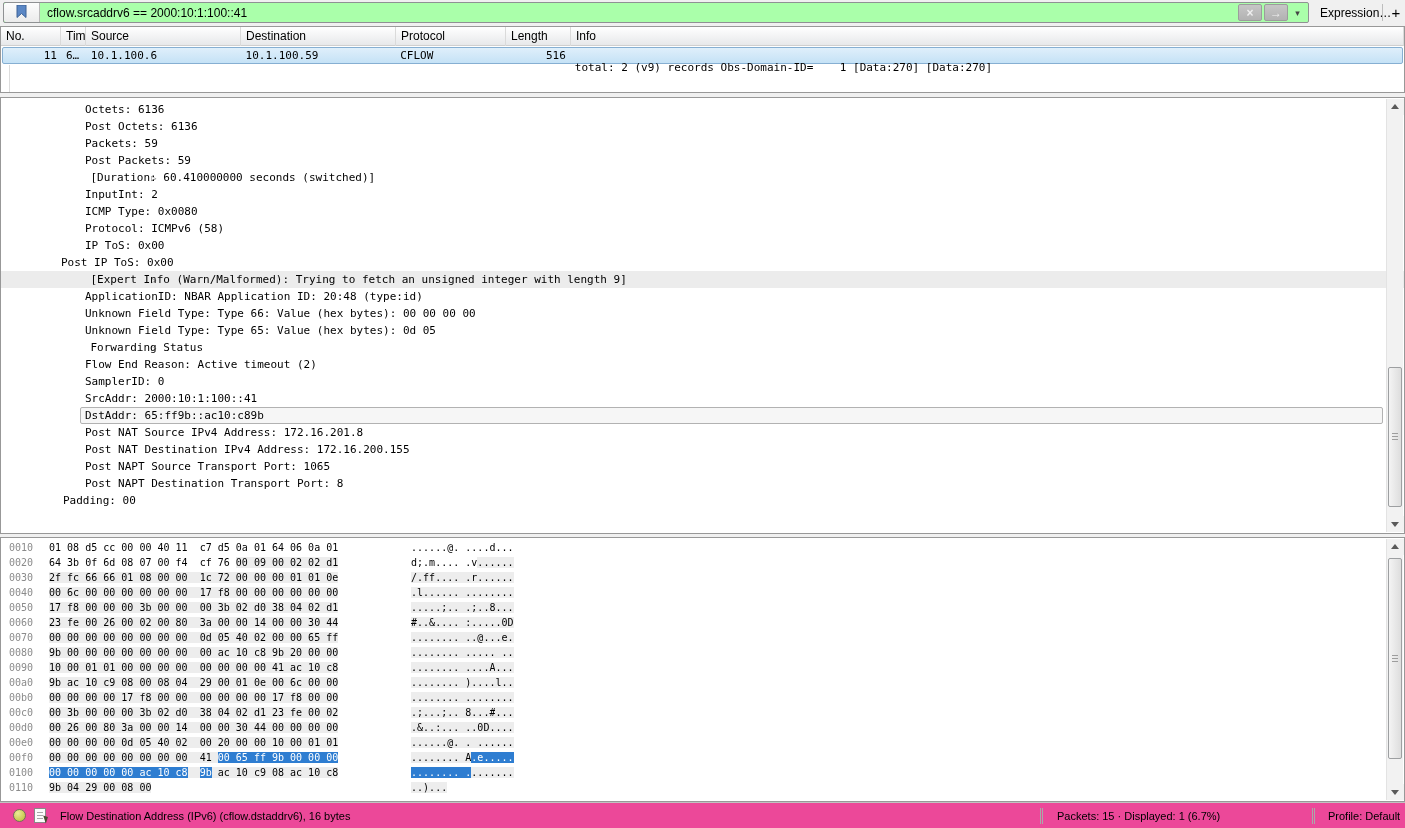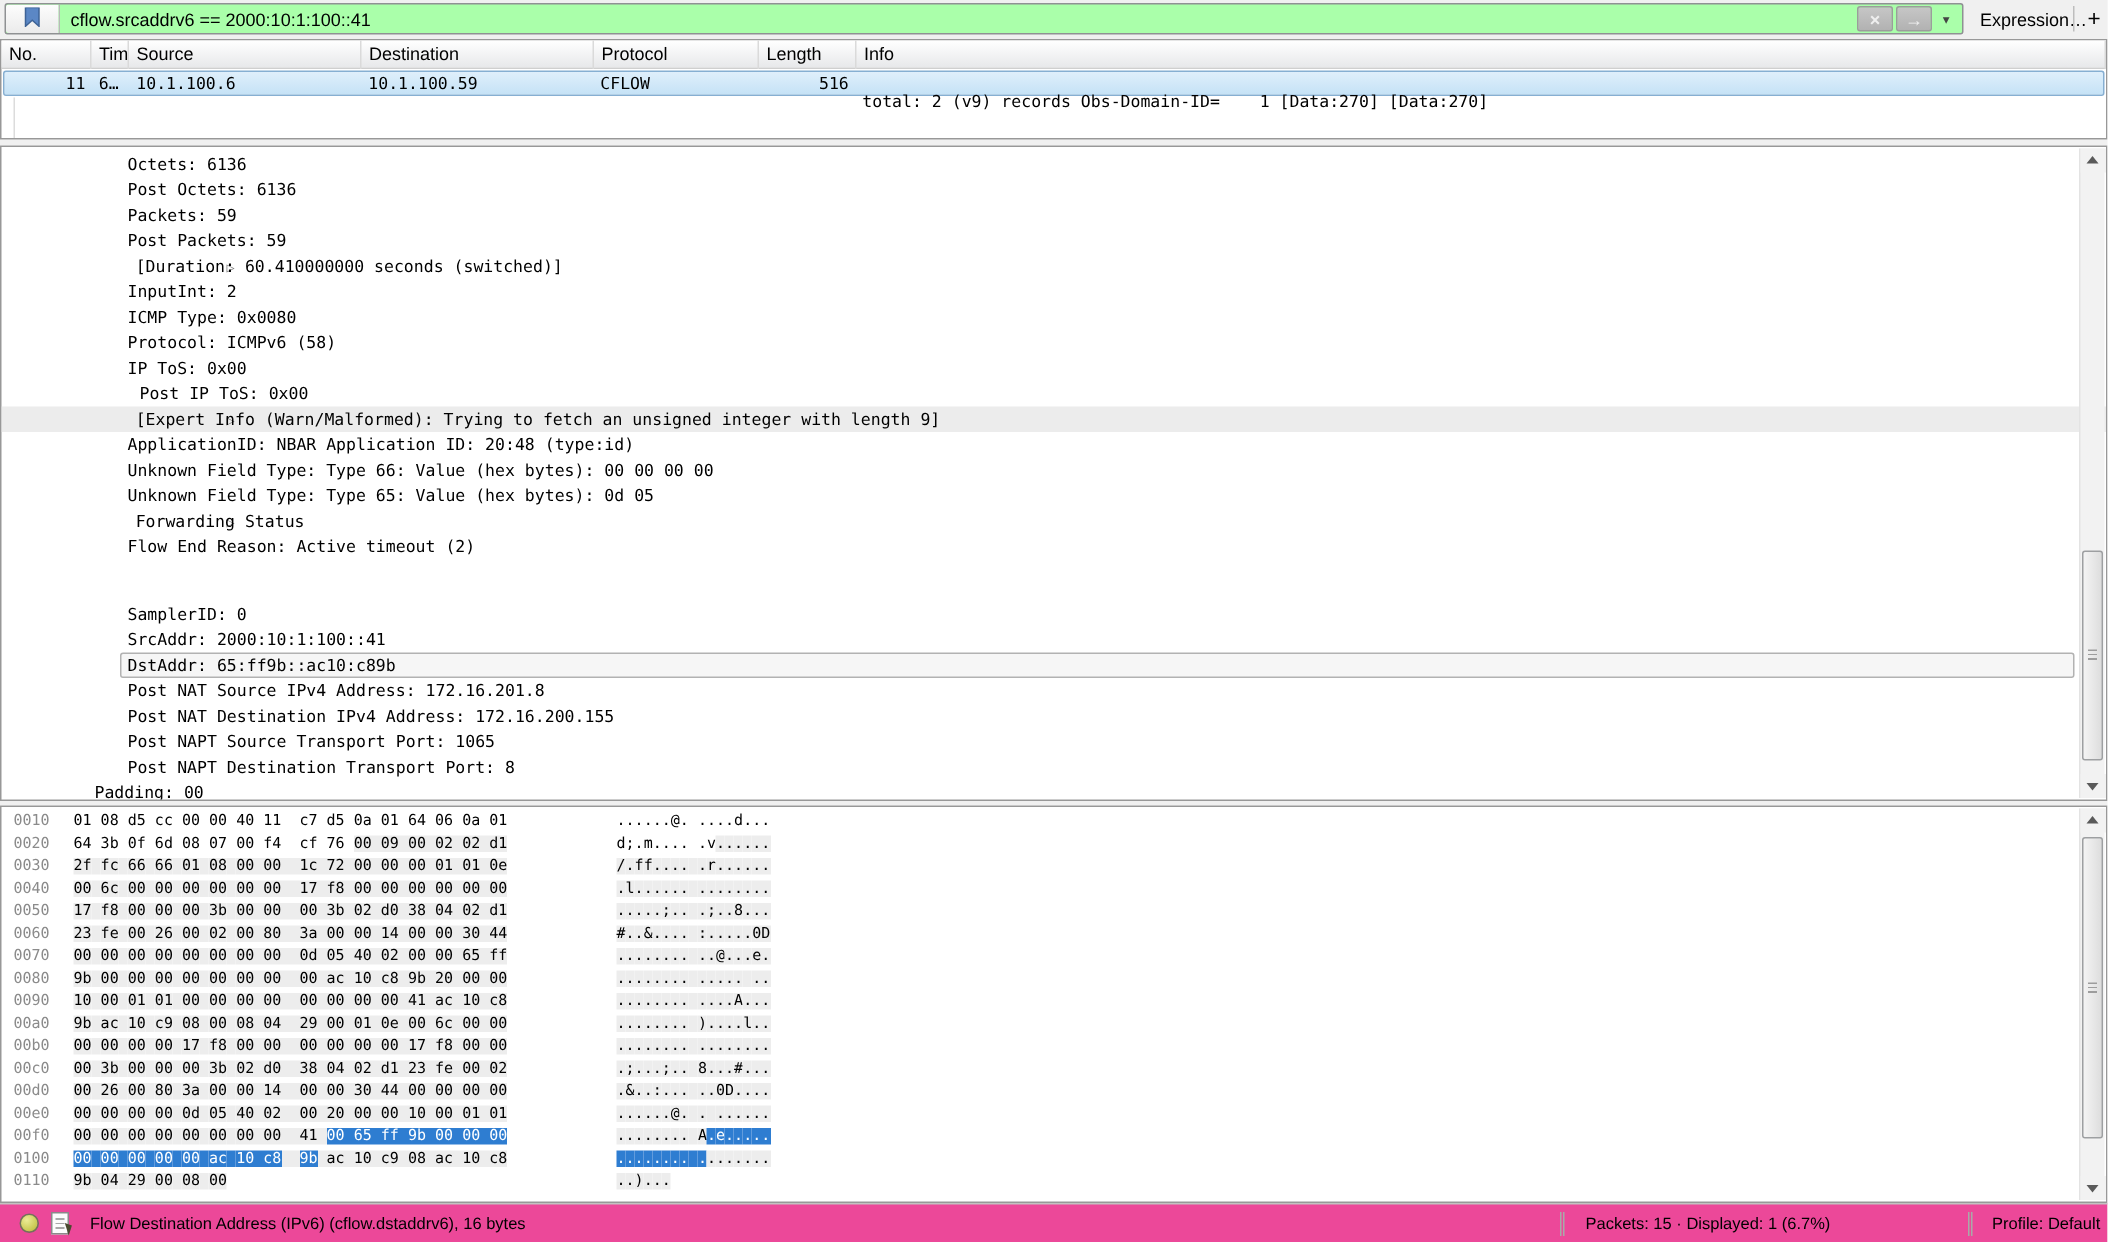--- a/index.html
+++ b/index.html
@@ -115,28 +115,28 @@
   <div>
       <div class="detail-line" style="padding-left: 84px;"><span>Octets: 6136</span></div>
       <div class="detail-line" style="padding-left: 84px;"><span>Post Octets: 6136</span></div>
       <div class="detail-line" style="padding-left: 84px;"><span>Packets: 59</span></div>
       <div class="detail-line" style="padding-left: 84px;"><span>Post Packets: 59</span></div>
       <div class="detail-line" style="padding-left: 84px;"><span class="expander">▷</span><span>[Duration: 60.410000000 seconds (switched)]</span></div>
       <div class="detail-line" style="padding-left: 84px;"><span>InputInt: 2</span></div>
       <div class="detail-line" style="padding-left: 84px;"><span>ICMP Type: 0x0080</span></div>
       <div class="detail-line" style="padding-left: 84px;"><span>Protocol: ICMPv6 (58)</span></div>
       <div class="detail-line" style="padding-left: 84px;"><span>IP ToS: 0x00</span></div>
-      <div class="detail-line" style="padding-left: 92px;"><span>Post IP ToS: 0x00</span></div>
+      <div class="detail-line" style="padding-left: 60px;"><span>Post IP ToS: 0x00</span></div>
       <div class="detail-line expert" style="padding-left: 84px;"><span class="expander">▷</span><span>[Expert Info (Warn/Malformed): Trying to fetch an unsigned integer with length 9]</span></div>
       <div class="detail-line" style="padding-left: 84px;"><span>ApplicationID: NBAR Application ID: 20:48 (type:id)</span></div>
       <div class="detail-line" style="padding-left: 84px;"><span>Unknown Field Type: Type 66: Value (hex bytes): 00 00 00 00</span></div>
       <div class="detail-line" style="padding-left: 84px;"><span>Unknown Field Type: Type 65: Value (hex bytes): 0d 05</span></div>
       <div class="detail-line" style="padding-left: 84px;"><span class="expander">▷</span><span>Forwarding Status</span></div>
       <div class="detail-line" style="padding-left: 84px;"><span>Flow End Reason: Active timeout (2)</span></div>
-      <div class="detail-line" style="padding-left: 84px; margin-top: 28px;"><span>SamplerID: 0</span></div>
+      <div class="detail-line" style="padding-left: 84px;"><span>SamplerID: 0</span></div>
       <div class="detail-line" style="padding-left: 84px;"><span>SrcAddr: 2000:10:1:100::41</span></div>
       <div class="detail-line selected" style="padding-left: 84px;"><span>DstAddr: 65:ff9b::ac10:c89b</span></div>
       <div class="detail-line" style="padding-left: 84px;"><span>Post NAT Source IPv4 Address: 172.16.201.8</span></div>
       <div class="detail-line" style="padding-left: 84px;"><span>Post NAT Destination IPv4 Address: 172.16.200.155</span></div>
       <div class="detail-line" style="padding-left: 84px;"><span>Post NAPT Source Transport Port: 1065</span></div>
       <div class="detail-line" style="padding-left: 84px;"><span>Post NAPT Destination Transport Port: 8</span></div>
       <div class="detail-line" style="padding-left: 62px;"><span>Padding: 00</span></div>
     </div>
   <div class="vscroll">
     <div class="scroll-btn up">

